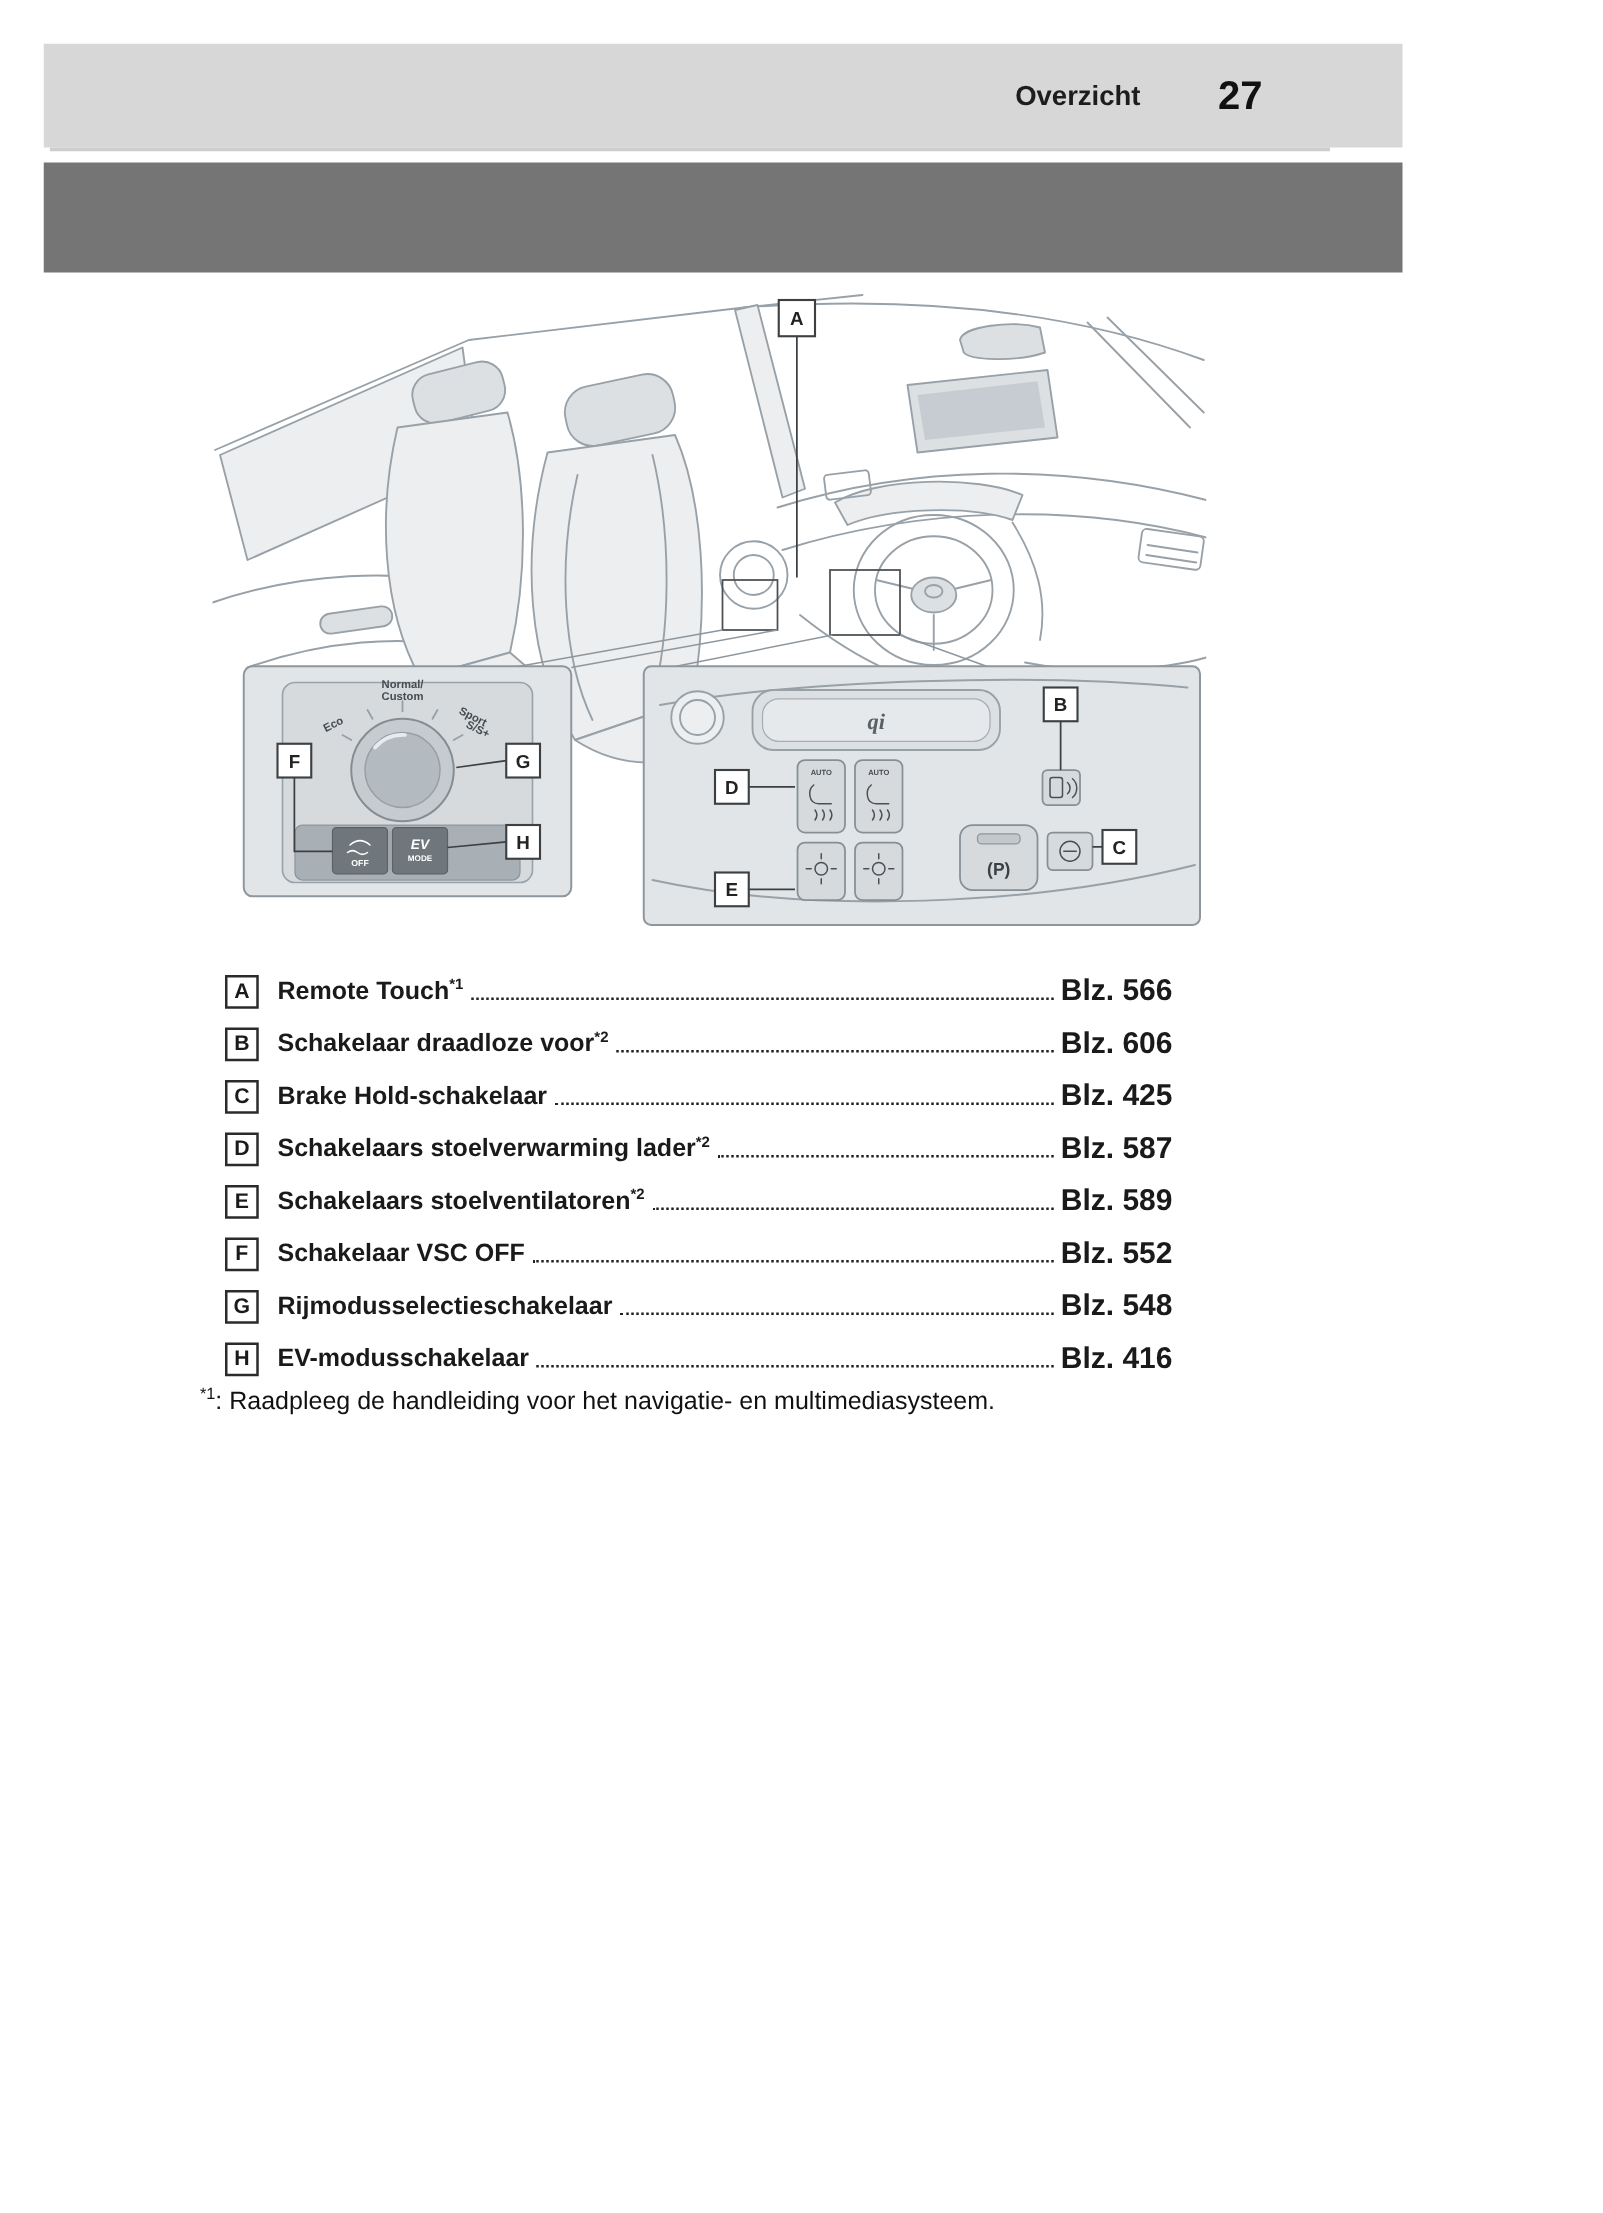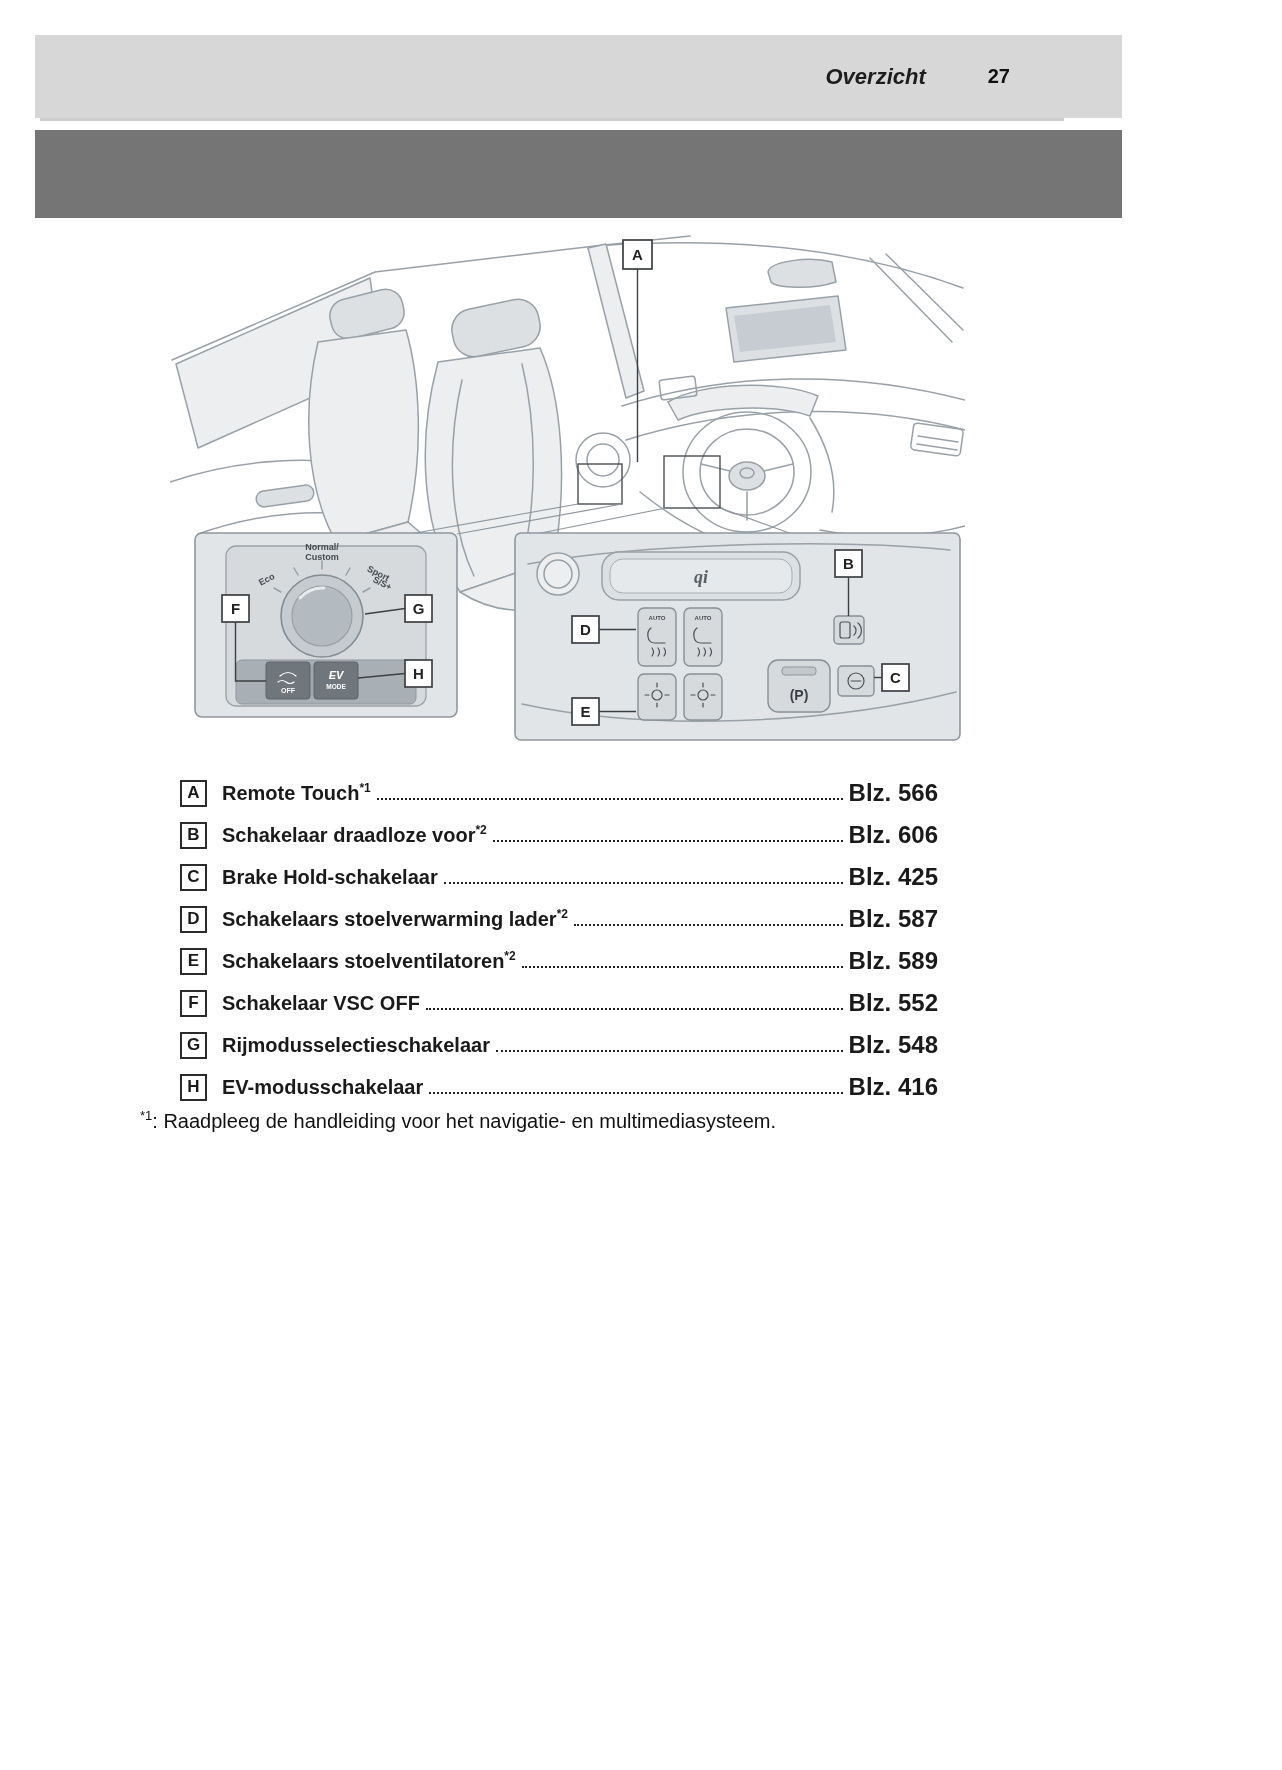--- a/index.html
+++ b/index.html
@@ -8,22 +8,22 @@
     position:relative; width:1282px; height:1770px; background:#fff;
     font-family:"Liberation Sans", sans-serif; color:#1a1a1a; overflow:hidden;
   }
 
   
   .header-bar {
     position:absolute; left:35px; top:35px; width:1087px; height:83px;
     background:#d7d7d7; display:flex; align-items:center; justify-content:flex-end;
     gap:62px; padding-right:112px;
   }
-  .header-section { font-size:22px; font-weight:700; color:#1d1d1d;font-style:italic; }
-  .header-pageno  { font-size:20px; font-weight:700; color:#111; }
+  .header-section { font-size:22px; font-weight:700; color:#1d1d1d; }
+  .header-pageno  { font-size:32px; font-weight:700; color:#111; }
   .header-rule { position:absolute; left:40px; top:118px; width:1024px; height:3px; background:#cdcdcd; }
   .dark-band { position:absolute; left:35px; top:130px; width:1087px; height:88px; background:#757575; }
 
   
   .illustration { position:absolute; left:170px; top:230px; width:795px; height:530px; }
 
   .ln   { fill:none; stroke:#98a1a8; stroke-width:1.5; stroke-linecap:round; stroke-linejoin:round; }
   .fl   { fill:#eceef0; stroke:#98a1a8; stroke-width:1.5; stroke-linejoin:round; }
   .fm   { fill:#dce0e3; stroke:#98a1a8; stroke-width:1.5; stroke-linejoin:round; }
   .inset{ fill:#e2e5e7; stroke:#8e979e; stroke-width:1.6; }
@@ -50,21 +50,21 @@
     width:27px; height:27px; border:2px solid #2b2b2b; flex:none;
     display:flex; align-items:center; justify-content:center;
     font-weight:700; font-size:17px; color:#1a1a1a;
   }
   .legend-label { margin-left:15px; font-size:20px; font-weight:700; white-space:nowrap; }
   .legend-label sup { font-size:12px; line-height:0; }
   .leader { flex:1; height:14px; border-bottom:2.6px dotted #222; margin:0 6px; min-width:20px; }
   .page-ref { font-size:24px; font-weight:700; white-space:nowrap; }
 
   
-  .footnotes { position:absolute; left:140px; top:1110px; font-size:20px; color:#111; }
+  .footnotes { position:absolute; left:160px; top:1110px; font-size:20px; color:#111; }
   .footnote { margin-bottom:16px; }
   .footnote sup { font-size:13px; line-height:0; }
 </style>
 </head>
 <body>
 
 <div class="page">
 
   <div class="header-bar">
     <span class="header-section">Overzicht</span>

